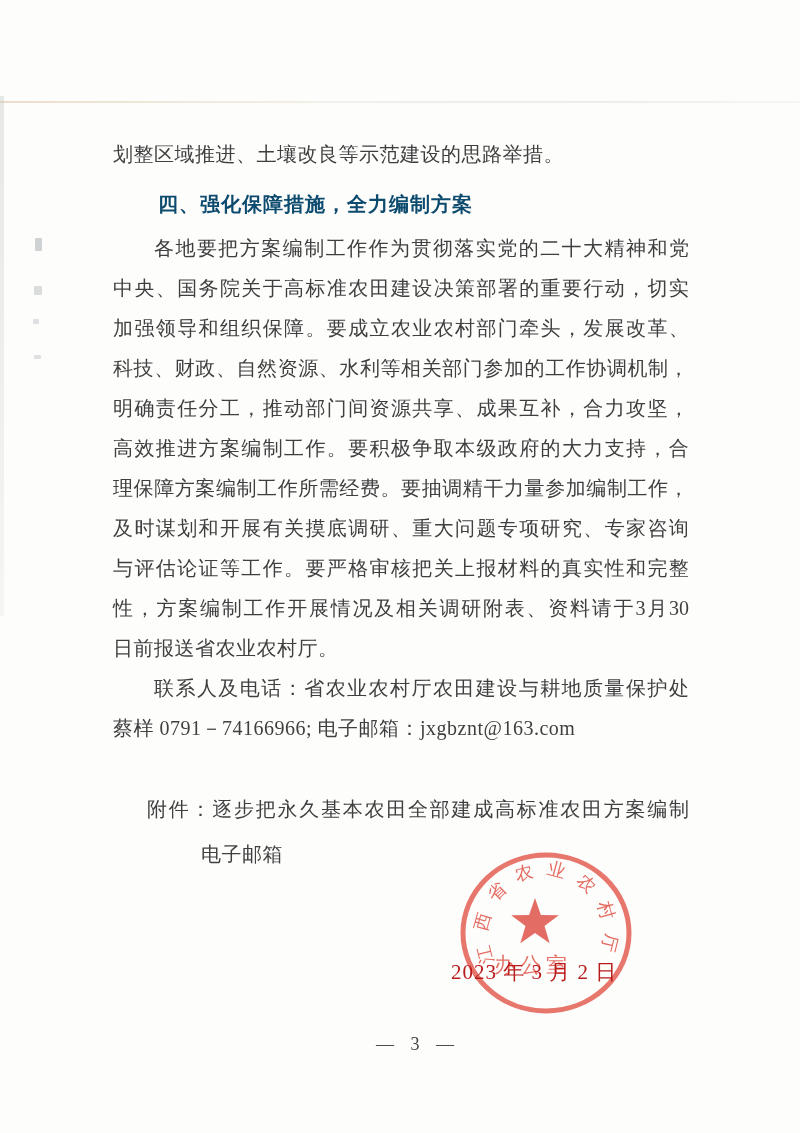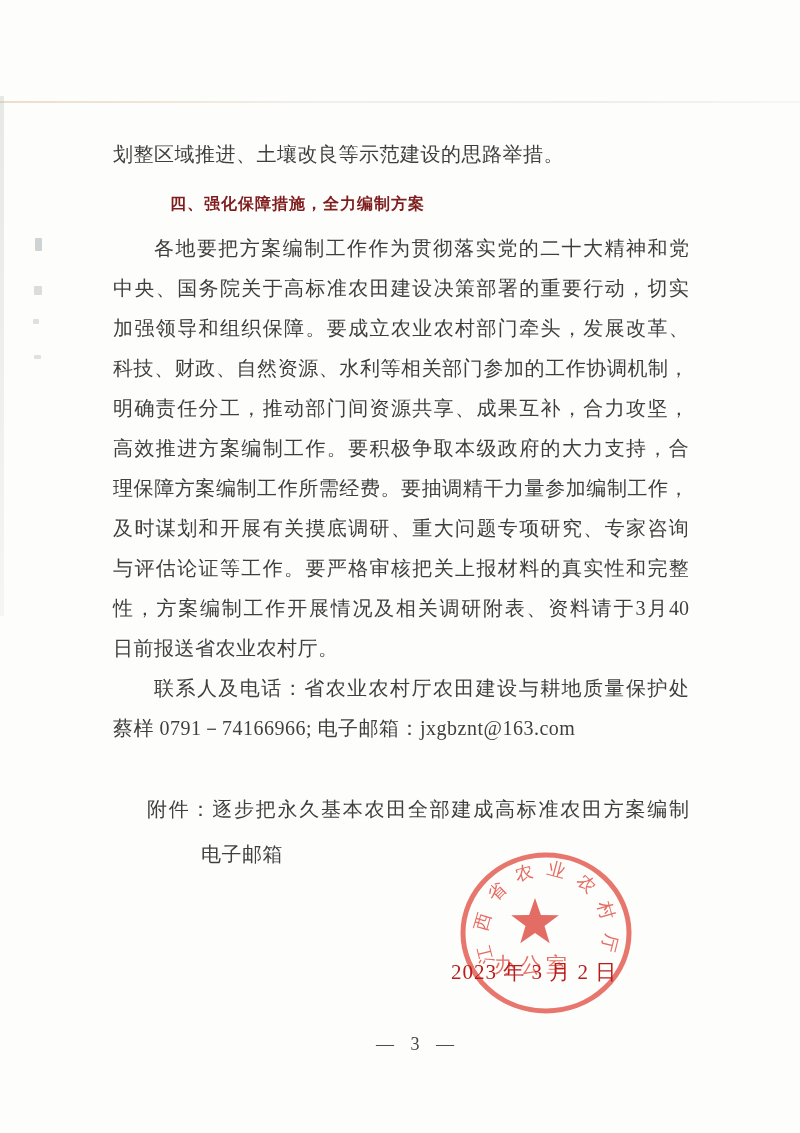--- a/index.html
+++ b/index.html
@@ -12,23 +12,23 @@
   
   .seam{position:absolute;left:0;top:101px;width:100%;height:2px;
     background:linear-gradient(90deg,rgba(222,196,160,.55),rgba(210,200,180,.25) 40%,rgba(200,200,195,.30) 75%,rgba(215,205,190,.15));}
   .edge-strip{position:absolute;left:0;top:96px;width:4px;height:520px;
     background:linear-gradient(180deg,rgba(190,195,190,.35),rgba(210,212,208,.18));}
   .speck{position:absolute;background:#9aa0a2;opacity:.45;border-radius:1px;}
 
   .col{position:absolute;left:113px;top:134px;width:576px;}
   .line{height:40px;line-height:40px;font-size:20px;white-space:nowrap;letter-spacing:.5px;}
   .just{display:flex;justify-content:space-between;align-items:center;white-space:normal;letter-spacing:0;}
-  .l-head{margin-top:8px;height:44px;line-height:44px;margin-left:57px;
+  .l-head{margin-top:8px;height:44px;line-height:44px;margin-left:45px;
     font-family:"Liberation Sans","DejaVu Sans",sans-serif;font-weight:700;
-    font-size:16px;color:#7f1d1d;letter-spacing:1px;}
+    font-size:20px;color:#0c4a6e;letter-spacing:1px;}
   .body-block{margin-top:2px;}
   .ind-body{margin-left:41px;}
   .ind-attach{margin-left:34px;}
   .ind-attach2{margin-left:88px;}
   .gap-attach{margin-top:41px;}
   .gap-attach2{margin-top:5px;}
 
   
   .seal{position:absolute;left:457px;top:851px;width:178px;height:168px;z-index:2;opacity:.92;}
   .date{position:absolute;left:451px;top:959px;z-index:3;
@@ -334,21 +334,21 @@
           <span>研</span>
           <span>附</span>
           <span>表</span>
           <span>、</span>
           <span>资</span>
           <span>料</span>
           <span>请</span>
           <span>于</span>
           <span>3</span>
           <span>月</span>
-          <span>40</span>
+          <span>30</span>
         </div>
       <div class="line">日前报送省农业农村厅。</div>
     </div>
     <div class="line just ind-body">
         <span>联</span>
         <span>系</span>
         <span>人</span>
         <span>及</span>
         <span>电</span>
         <span>话</span>

